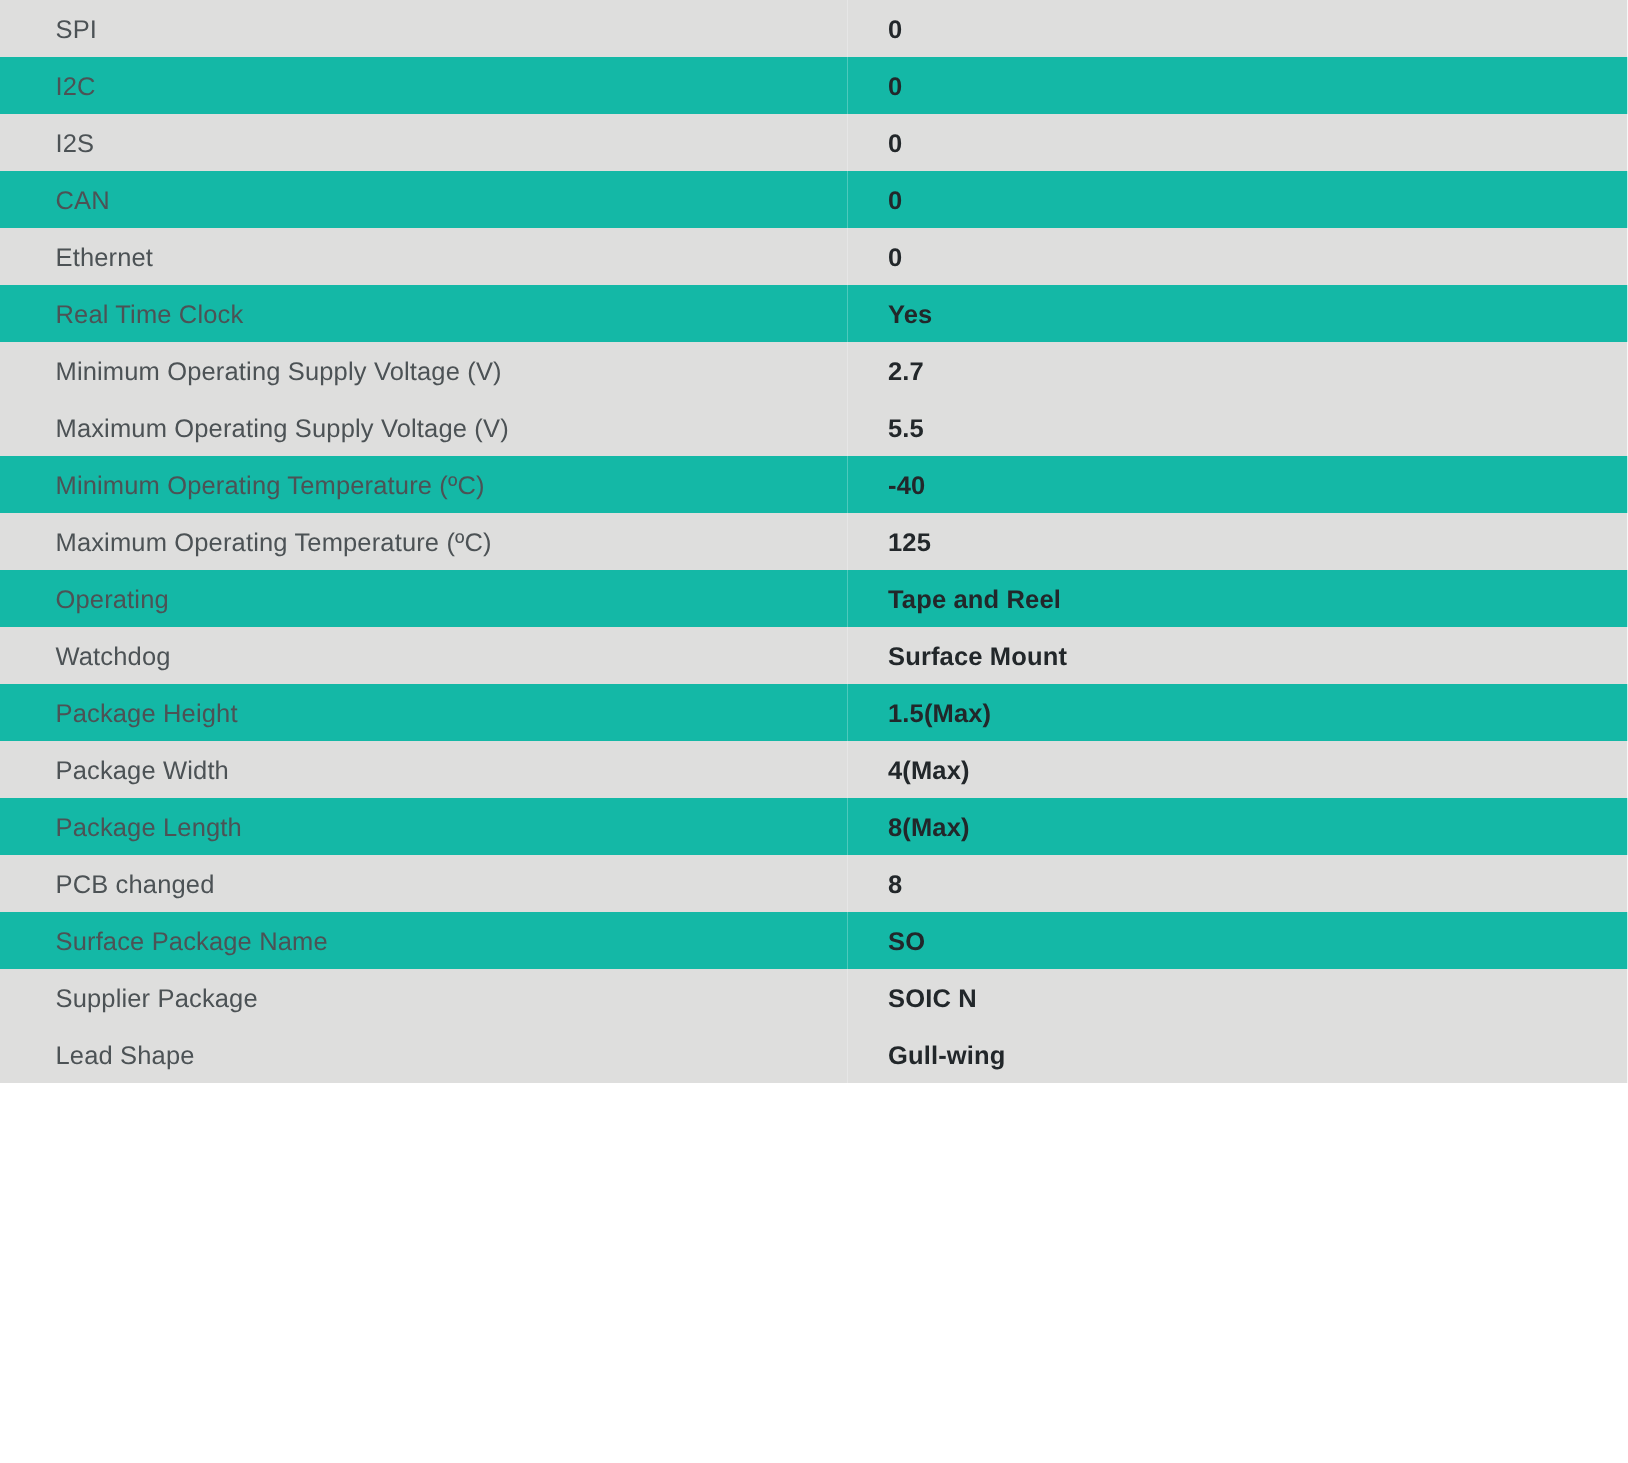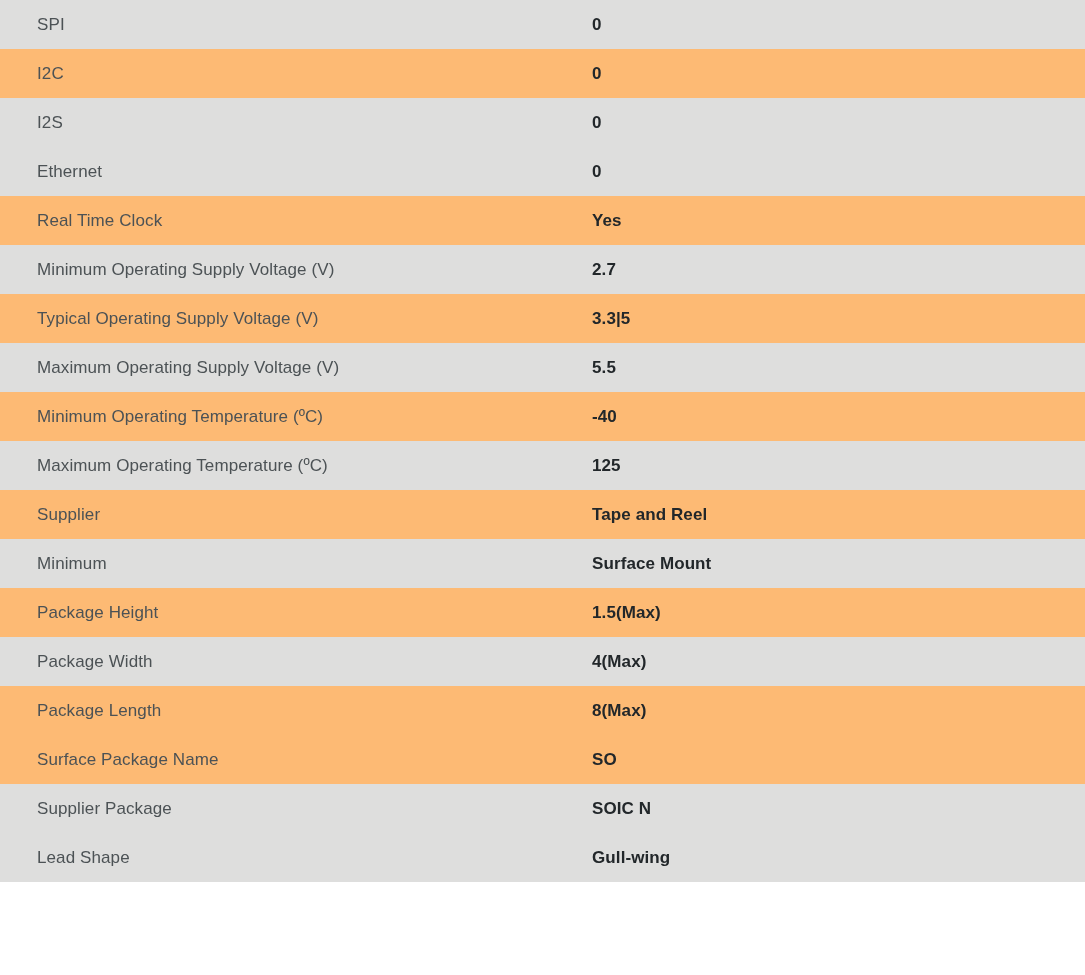--- a/index.html
+++ b/index.html
@@ -12,27 +12,27 @@
     height: 975px;
     font-family: "Liberation Sans", sans-serif;
     overflow: hidden;
   }
   .spec-table {
     width: 1085px;
     border-collapse: collapse;
     table-layout: fixed;
   }
   .spec-table tr {
-    height: 49px;
+    height: 38px;
   }
   .spec-table tr.shaded {
     background: #dededd;
   }
   .spec-table tr.plain {
-    background: #fdba74;
+    background: #14b8a6;
   }
   .spec-table td {
     padding: 0 0 0 37px;
     vertical-align: middle;
     font-size: 17px;
     line-height: 21px;
     border: none;
   }
   .spec-table td.label {
     width: 528px;
@@ -57,67 +57,71 @@
         <td class="value">0</td>
       </tr>
       <tr class="plain">
         <td class="label">I2C</td>
         <td class="value">0</td>
       </tr>
       <tr class="shaded">
         <td class="label">I2S</td>
         <td class="value">0</td>
       </tr>
+      <tr class="plain">
+        <td class="label">CAN</td>
+        <td class="value">0</td>
+      </tr>
       <tr class="shaded">
         <td class="label">Ethernet</td>
         <td class="value">0</td>
       </tr>
       <tr class="plain">
         <td class="label">Real Time Clock</td>
         <td class="value">Yes</td>
       </tr>
       <tr class="shaded">
         <td class="label">Minimum Operating Supply Voltage (V)</td>
         <td class="value">2.7</td>
-      </tr>
-      <tr class="plain">
-        <td class="label">Typical Operating Supply Voltage (V)</td>
-        <td class="value">3.3|5</td>
       </tr>
       <tr class="shaded">
         <td class="label">Maximum Operating Supply Voltage (V)</td>
         <td class="value">5.5</td>
       </tr>
       <tr class="plain">
         <td class="label">Minimum Operating Temperature (ºC)</td>
         <td class="value">-40</td>
       </tr>
       <tr class="shaded">
         <td class="label">Maximum Operating Temperature (ºC)</td>
         <td class="value">125</td>
       </tr>
       <tr class="plain">
-        <td class="label">Supplier</td>
+        <td class="label">Operating</td>
         <td class="value">Tape and Reel</td>
       </tr>
       <tr class="shaded">
-        <td class="label">Minimum</td>
+        <td class="label">Watchdog</td>
         <td class="value">Surface Mount</td>
       </tr>
       <tr class="plain">
         <td class="label">Package Height</td>
         <td class="value">1.5(Max)</td>
       </tr>
       <tr class="shaded">
         <td class="label">Package Width</td>
         <td class="value">4(Max)</td>
       </tr>
       <tr class="plain">
         <td class="label">Package Length</td>
         <td class="value">8(Max)</td>
+      </tr>
+      <tr class="shaded">
+        <td class="label">PCB changed</td>
+        <td class="value">8</td>
       </tr>
       <tr class="plain">
         <td class="label">Surface Package Name</td>
         <td class="value">SO</td>
       </tr>
       <tr class="shaded">
         <td class="label">Supplier Package</td>
         <td class="value">SOIC N</td>
       </tr>
       <tr class="shaded">

